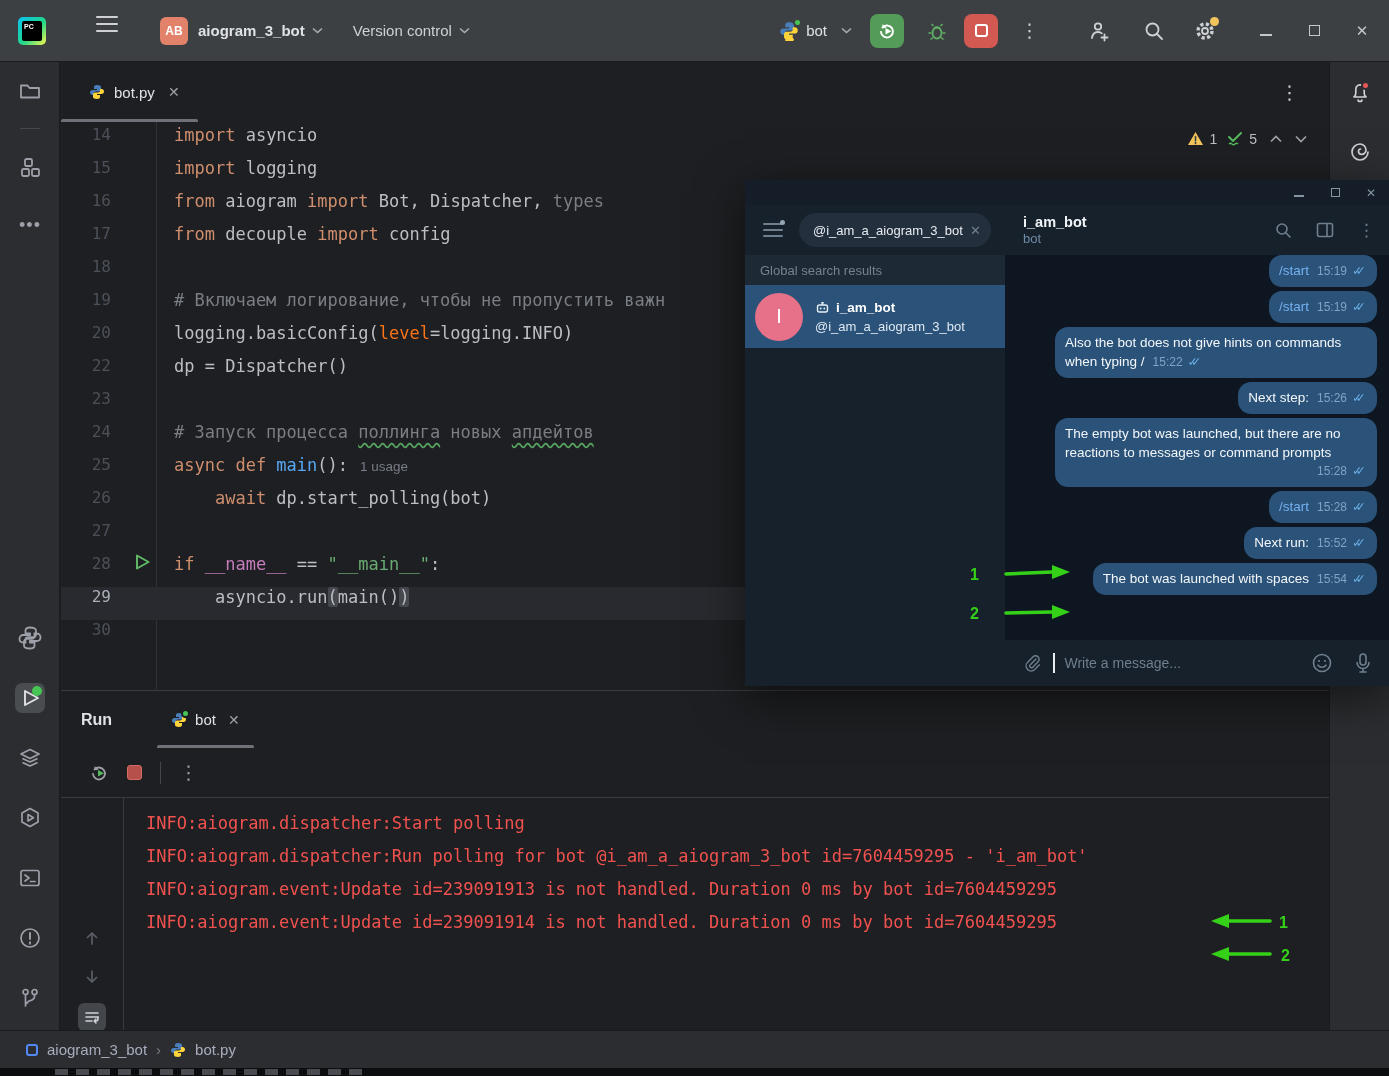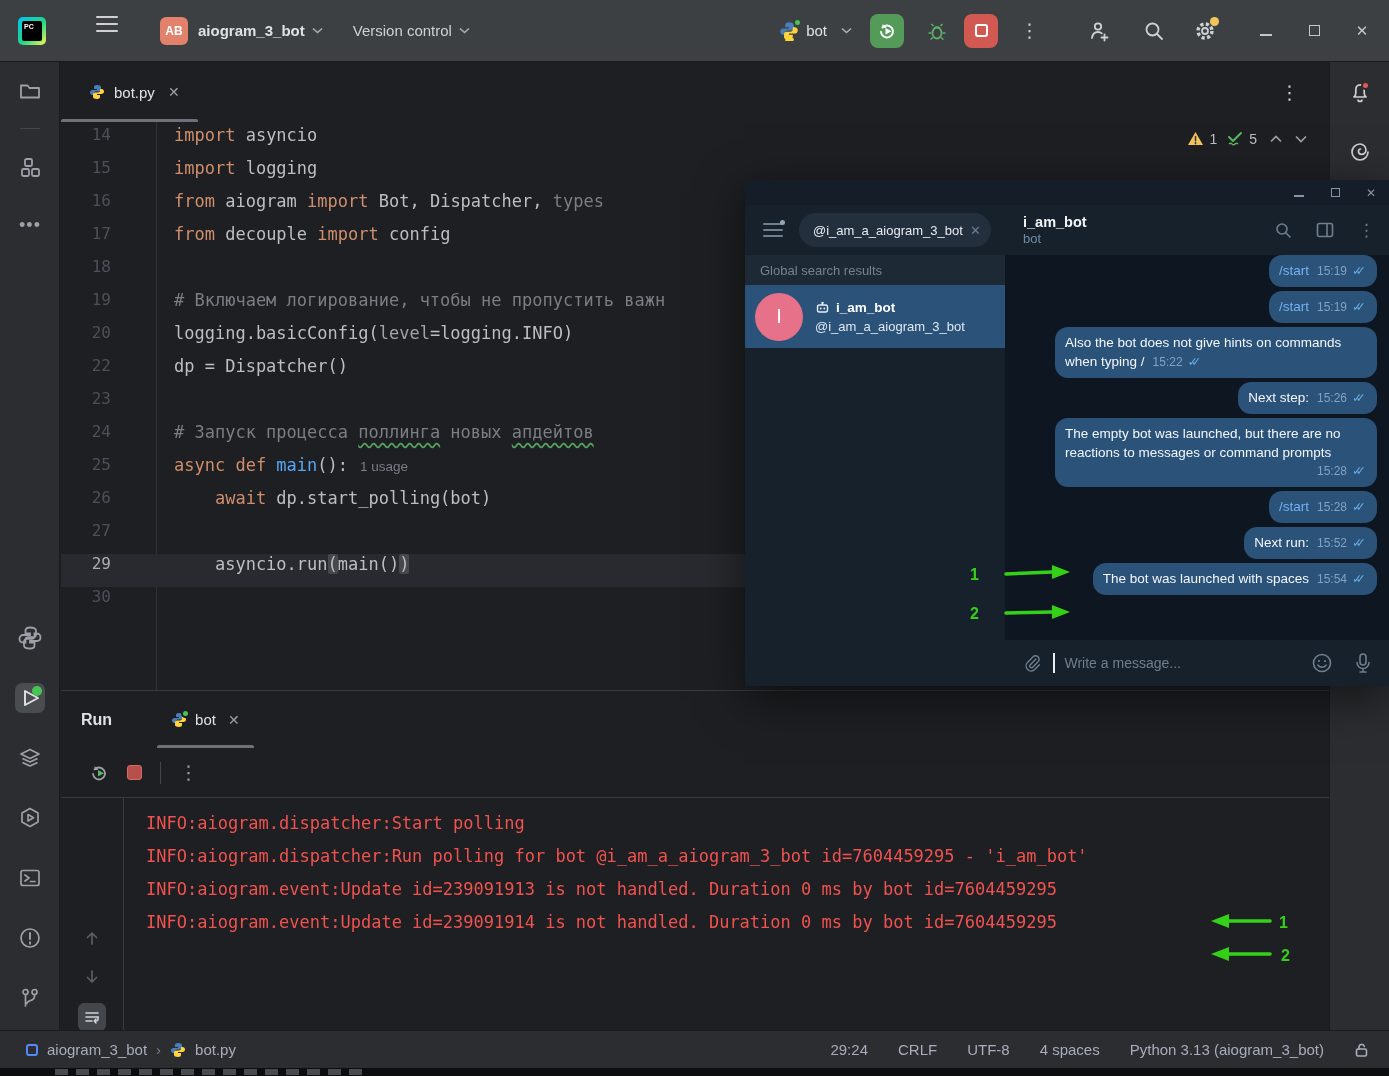--- a/index.html
+++ b/index.html
@@ -63,21 +63,21 @@
   .editor{position:relative;height:568px;overflow:hidden}
   .gutline{position:absolute;left:95px;top:0;bottom:0;width:1px;background:#303236}
   .code-lines{position:relative;padding-top:3px;font-family:"DejaVu Sans Mono","Liberation Mono",monospace;font-size:17px}
   .code-line{height:33px;display:flex;align-items:flex-start;white-space:pre}
   .code-line.caret{background:#282a2f}
   .gut{width:50px;text-align:right;color:#4b5059;font-size:16px;flex:none}
   .code-line.caret .gut{color:#a9aeb6}
   .runcol{width:63px;flex:none;display:flex;align-items:center;justify-content:center}
   .code-text{white-space:pre}
   .tk.kw{color:#cf8e6d}.tk.d{color:#bcbec4}.tk.gray{color:#7a7e85}.tk.com{color:#7a7e85}
-  .tk.str{color:#6aab73}.tk.func{color:#56a8f5}.tk.magic{color:#c77dbb}.tk.param{color:#a3a3a3}
+  .tk.str{color:#6aab73}.tk.func{color:#56a8f5}.tk.magic{color:#c77dbb}.tk.param{color:#f97316}
   .tk.brk{color:#bcbec4;background:#45484e;border-radius:2px}
   .tk.typo{color:#7a7e85;text-decoration:underline;text-decoration-style:wavy;text-decoration-color:#55a35f;text-underline-offset:4px}
   .tk.inlay{font-family:"Liberation Sans",sans-serif;font-size:13.5px;color:#787d87;margin-left:12px}
   .inspections{position:absolute;top:8px;right:22px;display:flex;align-items:center;gap:9px;color:#bcbec4;font-size:14px}
   .inspections .n{margin-left:-4px}
   .ichev{color:#9da0a8;margin-left:4px;cursor:pointer}
 
   
   .runpanel{position:relative;height:340px;border-top:1px solid #393b40}
   .rp-head{height:57px;display:flex;align-items:center}
@@ -344,20 +344,23 @@
           <div class="code-line"><span class="gut">17</span><span class="runcol"></span><span class="code-text"><span class="tk kw">from </span><span class="tk d">decouple </span><span class="tk kw">import </span><span class="tk d">config</span></span></div>
           <div class="code-line"><span class="gut">18</span><span class="runcol"></span><span class="code-text"></span></div>
           <div class="code-line"><span class="gut">19</span><span class="runcol"></span><span class="code-text"><span class="tk com"># Включаем логирование, чтобы не пропустить важн</span></span></div>
           <div class="code-line"><span class="gut">20</span><span class="runcol"></span><span class="code-text"><span class="tk d">logging.basicConfig(</span><span class="tk param">level</span><span class="tk d">=logging.INFO)</span></span></div>
           <div class="code-line"><span class="gut">22</span><span class="runcol"></span><span class="code-text"><span class="tk d">dp = Dispatcher()</span><span class="tk com">                                       # Диспет</span></span></div>
           <div class="code-line"><span class="gut">23</span><span class="runcol"></span><span class="code-text"></span></div>
           <div class="code-line"><span class="gut">24</span><span class="runcol"></span><span class="code-text"><span class="tk com"># Запуск процесса </span><span class="tk typo">поллинга</span><span class="tk com"> новых </span><span class="tk typo">апдейтов</span></span></div>
           <div class="code-line"><span class="gut">25</span><span class="runcol"></span><span class="code-text"><span class="tk kw">async def </span><span class="tk func">main</span><span class="tk d">():</span><span class="tk inlay">1 usage</span></span></div>
           <div class="code-line"><span class="gut">26</span><span class="runcol"></span><span class="code-text"><span class="tk kw">    await </span><span class="tk d">dp.start_polling(bot)</span></span></div>
           <div class="code-line"><span class="gut">27</span><span class="runcol"></span><span class="code-text"></span></div>
+          <div class="code-line"><span class="gut">28</span><span class="runcol"><svg width="15" height="16" viewBox="0 0 15 16">
+                <path d="M2 1.5l11.5 6.5L2 14.5z" fill="none" stroke="#5fb865" stroke-width="2" stroke-linejoin="round"></path>
+              </svg></span><span class="code-text"><span class="tk kw">if </span><span class="tk magic">__name__</span><span class="tk d"> == </span><span class="tk str">"__main__"</span><span class="tk d">:</span></span></div>
           <div class="code-line caret"><span class="gut">29</span><span class="runcol"></span><span class="code-text"><span class="tk d">    asyncio.run</span><span class="tk brk">(</span><span class="tk d">main()</span><span class="tk brk">)</span></span></div>
           <div class="code-line"><span class="gut">30</span><span class="runcol"></span><span class="code-text"></span></div>
         </div>
       <div class="inspections">
         <svg class="ic" width="17" height="15" viewBox="0 0 17 15">
             <path d="M8.5 1L16 14H1z" fill="#f2c55c"></path>
             <path d="M8.5 5.5v4M8.5 11.2v1.4" stroke="#3c3f42" stroke-width="1.6" stroke-linecap="round"></path>
           </svg>
         <span class="n">1</span>
         <svg class="ic" width="18" height="17" viewBox="0 0 18 17">
@@ -446,33 +449,20 @@
   <div class="statusbar">
     <div class="bc">
       <span class="projicon"></span>
       <span>aiogram_3_bot</span>
       <span class="sep">›</span>
       <svg class="ic" width="16" height="16" viewBox="0 0 16 16">
           <path fill="#4a7ebb" d="M8 1C6 1 5 1.8 5 3v2h3v1H3.5C2 6 1 7 1 8.5S2 11 3.5 11H5V9.2C5 8 6 7.5 7 7.5h3c1 0 2-.8 2-2V3c0-1.2-1.5-2-4-2z"></path>
           <path fill="#ffd43b" d="M8 15c2 0 3-.8 3-2v-2H8v-1h4.5c1.5 0 2.5-1 2.5-2.5S14 5 12.5 5H11v1.8C11 8 10 8.5 9 8.5H6c-1 0-2 .8-2 2V13c0 1.2 1.5 2 4 2z"></path>
         </svg>
       <span>bot.py</span>
-    </div>
-    <div class="sb-right">
-      <span>29:24</span>
-      <span>CRLF</span>
-      <span>UTF-8</span>
-      <span>4 spaces</span>
-      <span>Python 3.13 (aiogram_3_bot)</span>
-      <span>
-        <svg class="ic" width="15" height="16" viewBox="0 0 15 16">
-            <rect x="2.5" y="7" width="10" height="7" rx="1.5" fill="none" stroke="#a8adbd" stroke-width="1.6"></rect>
-            <path d="M5 7V5a2.7 2.7 0 0 1 5.3-.6" fill="none" stroke="#a8adbd" stroke-width="1.6" stroke-linecap="round"></path>
-          </svg>
-      </span>
     </div>
   </div>
   <div class="bottomstrip">
       <div class="smudge"></div>
     </div>
 
   <div class="tg">
     <div class="tg-titlebar">
       <span class="tg-ctl"><span style="display:inline-block;width:10px;height:1.5px;background:#8795a3"></span></span>
       <span class="tg-ctl"><span style="display:inline-block;width:9px;height:9px;border:1.5px solid #8795a3"></span></span>

